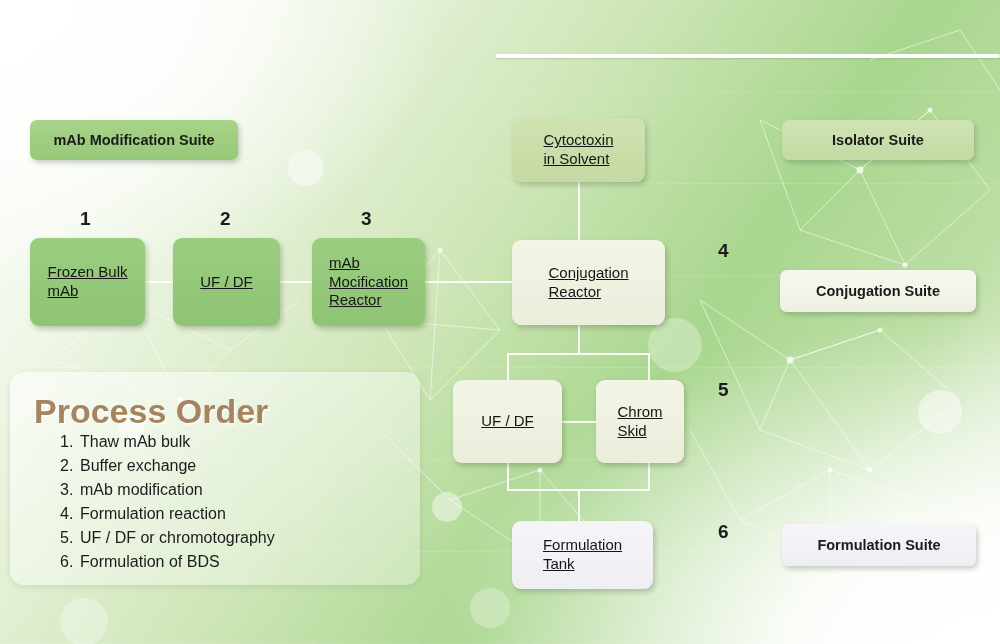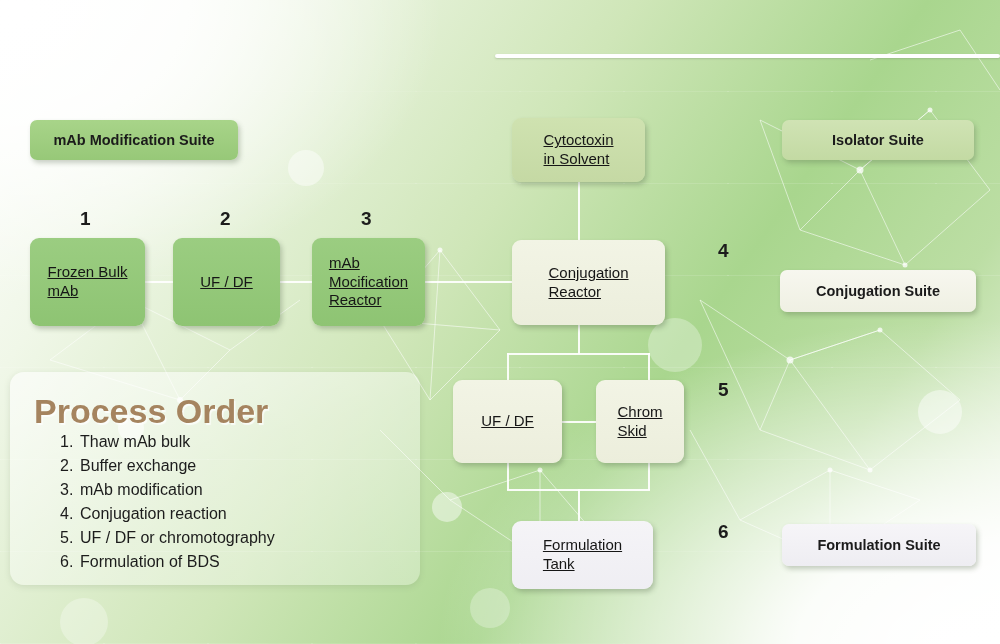--- a/index.html
+++ b/index.html
@@ -299,21 +299,21 @@
     <li>
       <span class="idx">1.</span><span>Thaw mAb bulk</span>
     </li>
     <li>
       <span class="idx">2.</span><span>Buffer exchange</span>
     </li>
     <li>
       <span class="idx">3.</span><span>mAb modification</span>
     </li>
     <li>
-      <span class="idx">4.</span><span>Conjugation reaction</span>
+      <span class="idx">4.</span><span>Formulation reaction</span>
     </li>
     <li>
       <span class="idx">5.</span><span>UF / DF or chromotography</span>
     </li>
     <li>
       <span class="idx">6.</span><span>Formulation of BDS</span>
     </li>
   </ol>
 
 </div>

